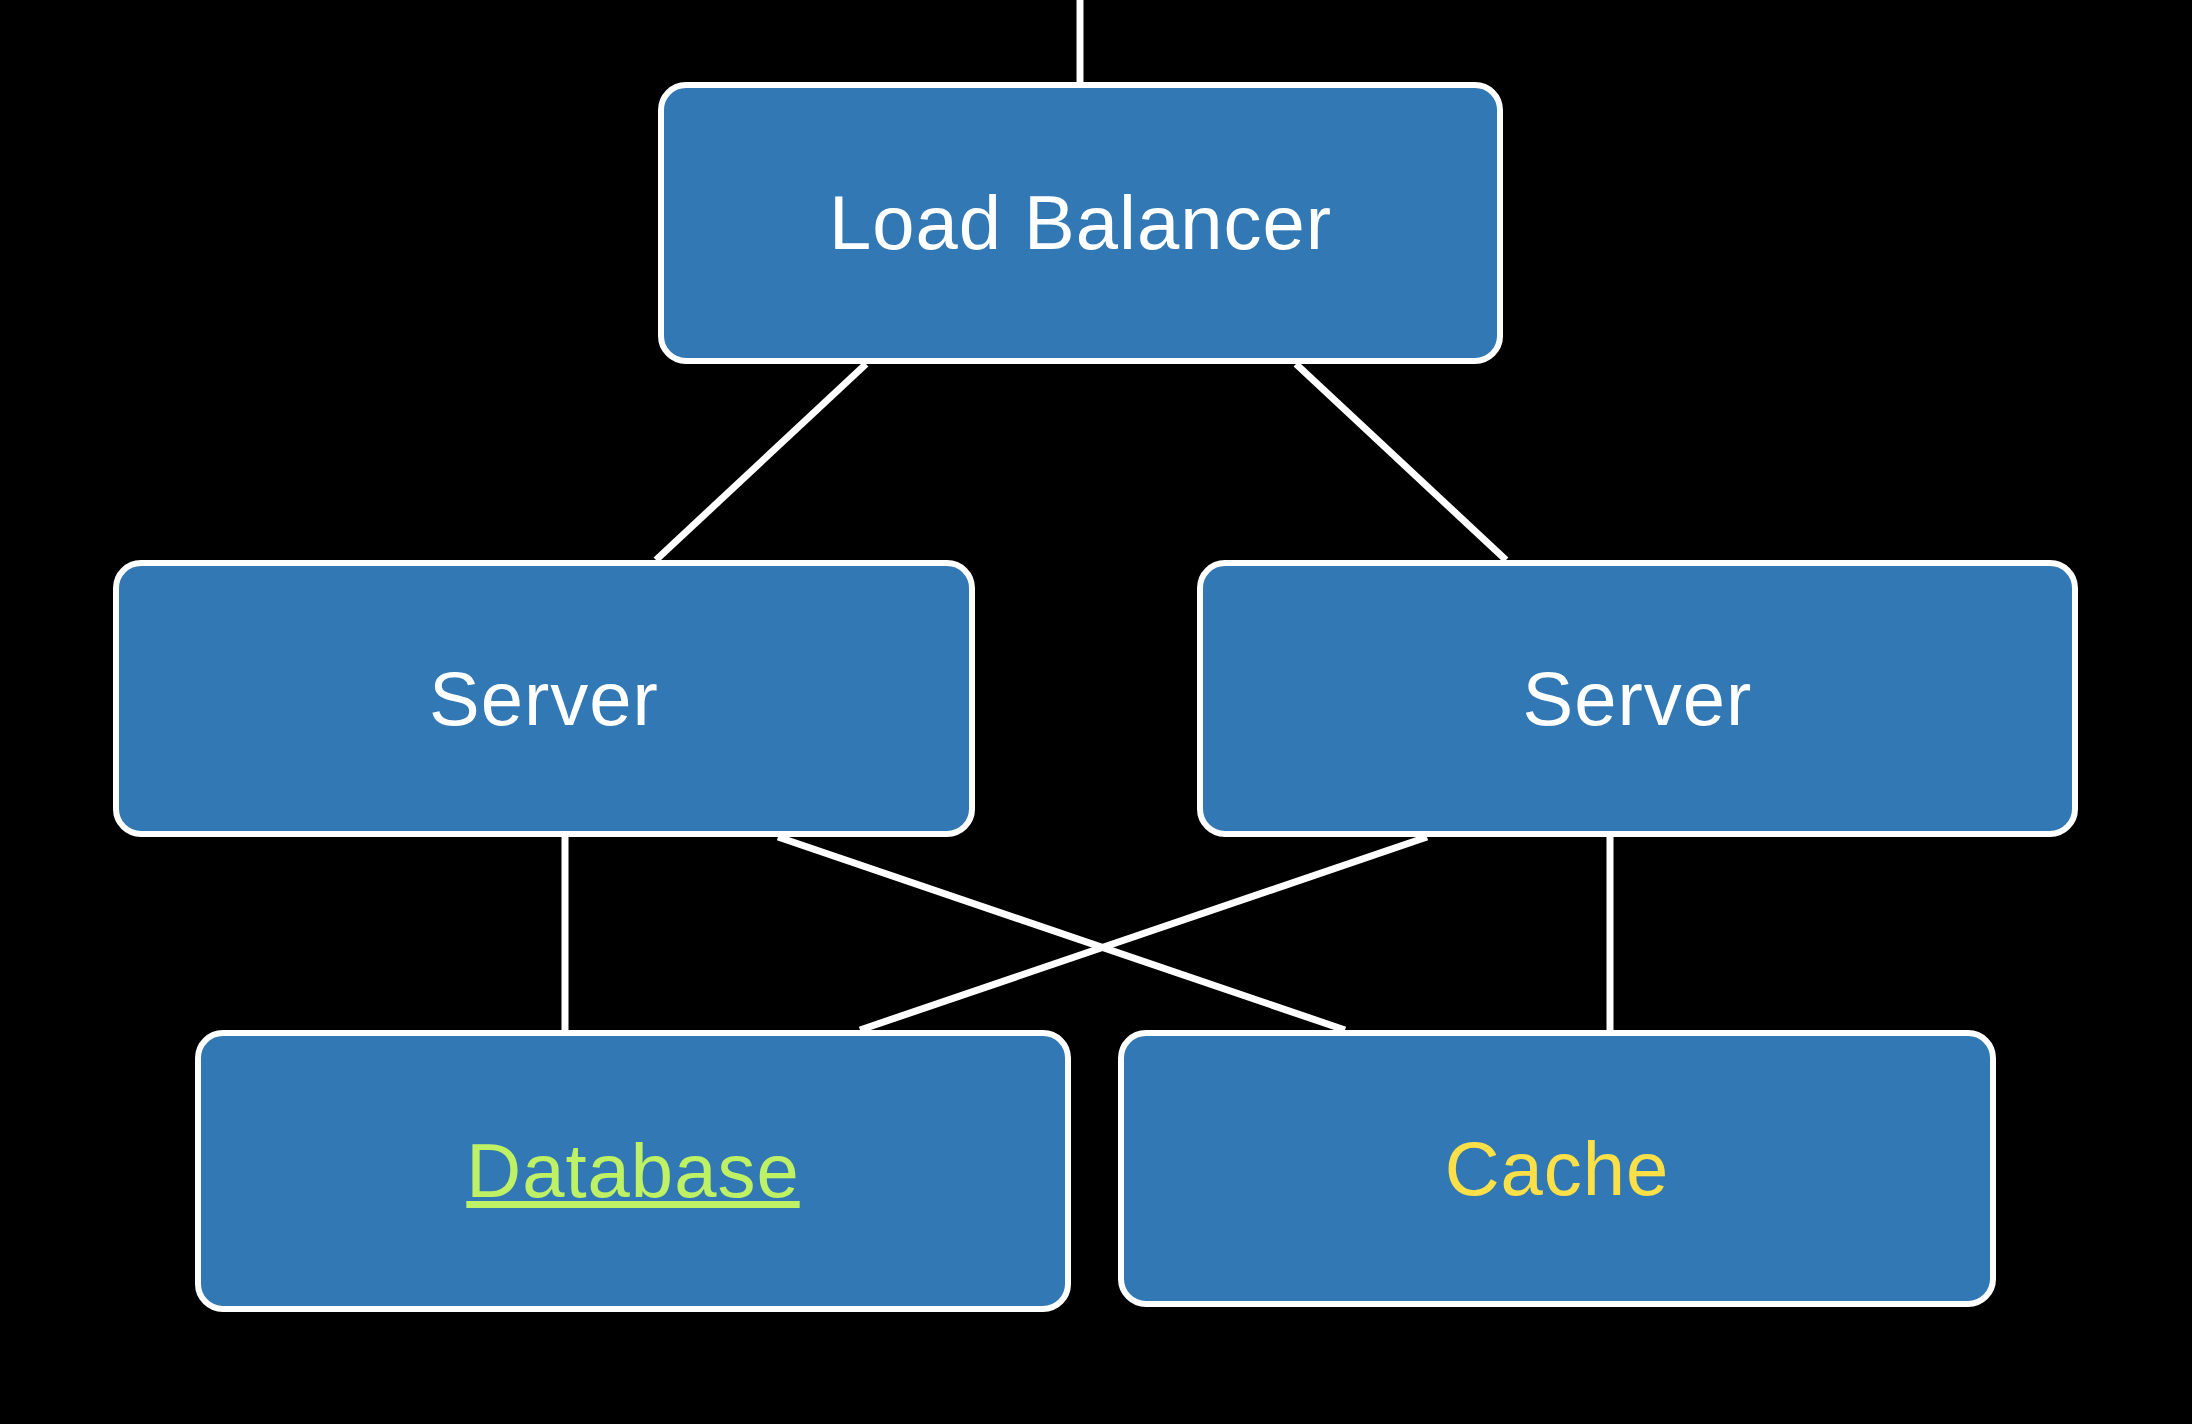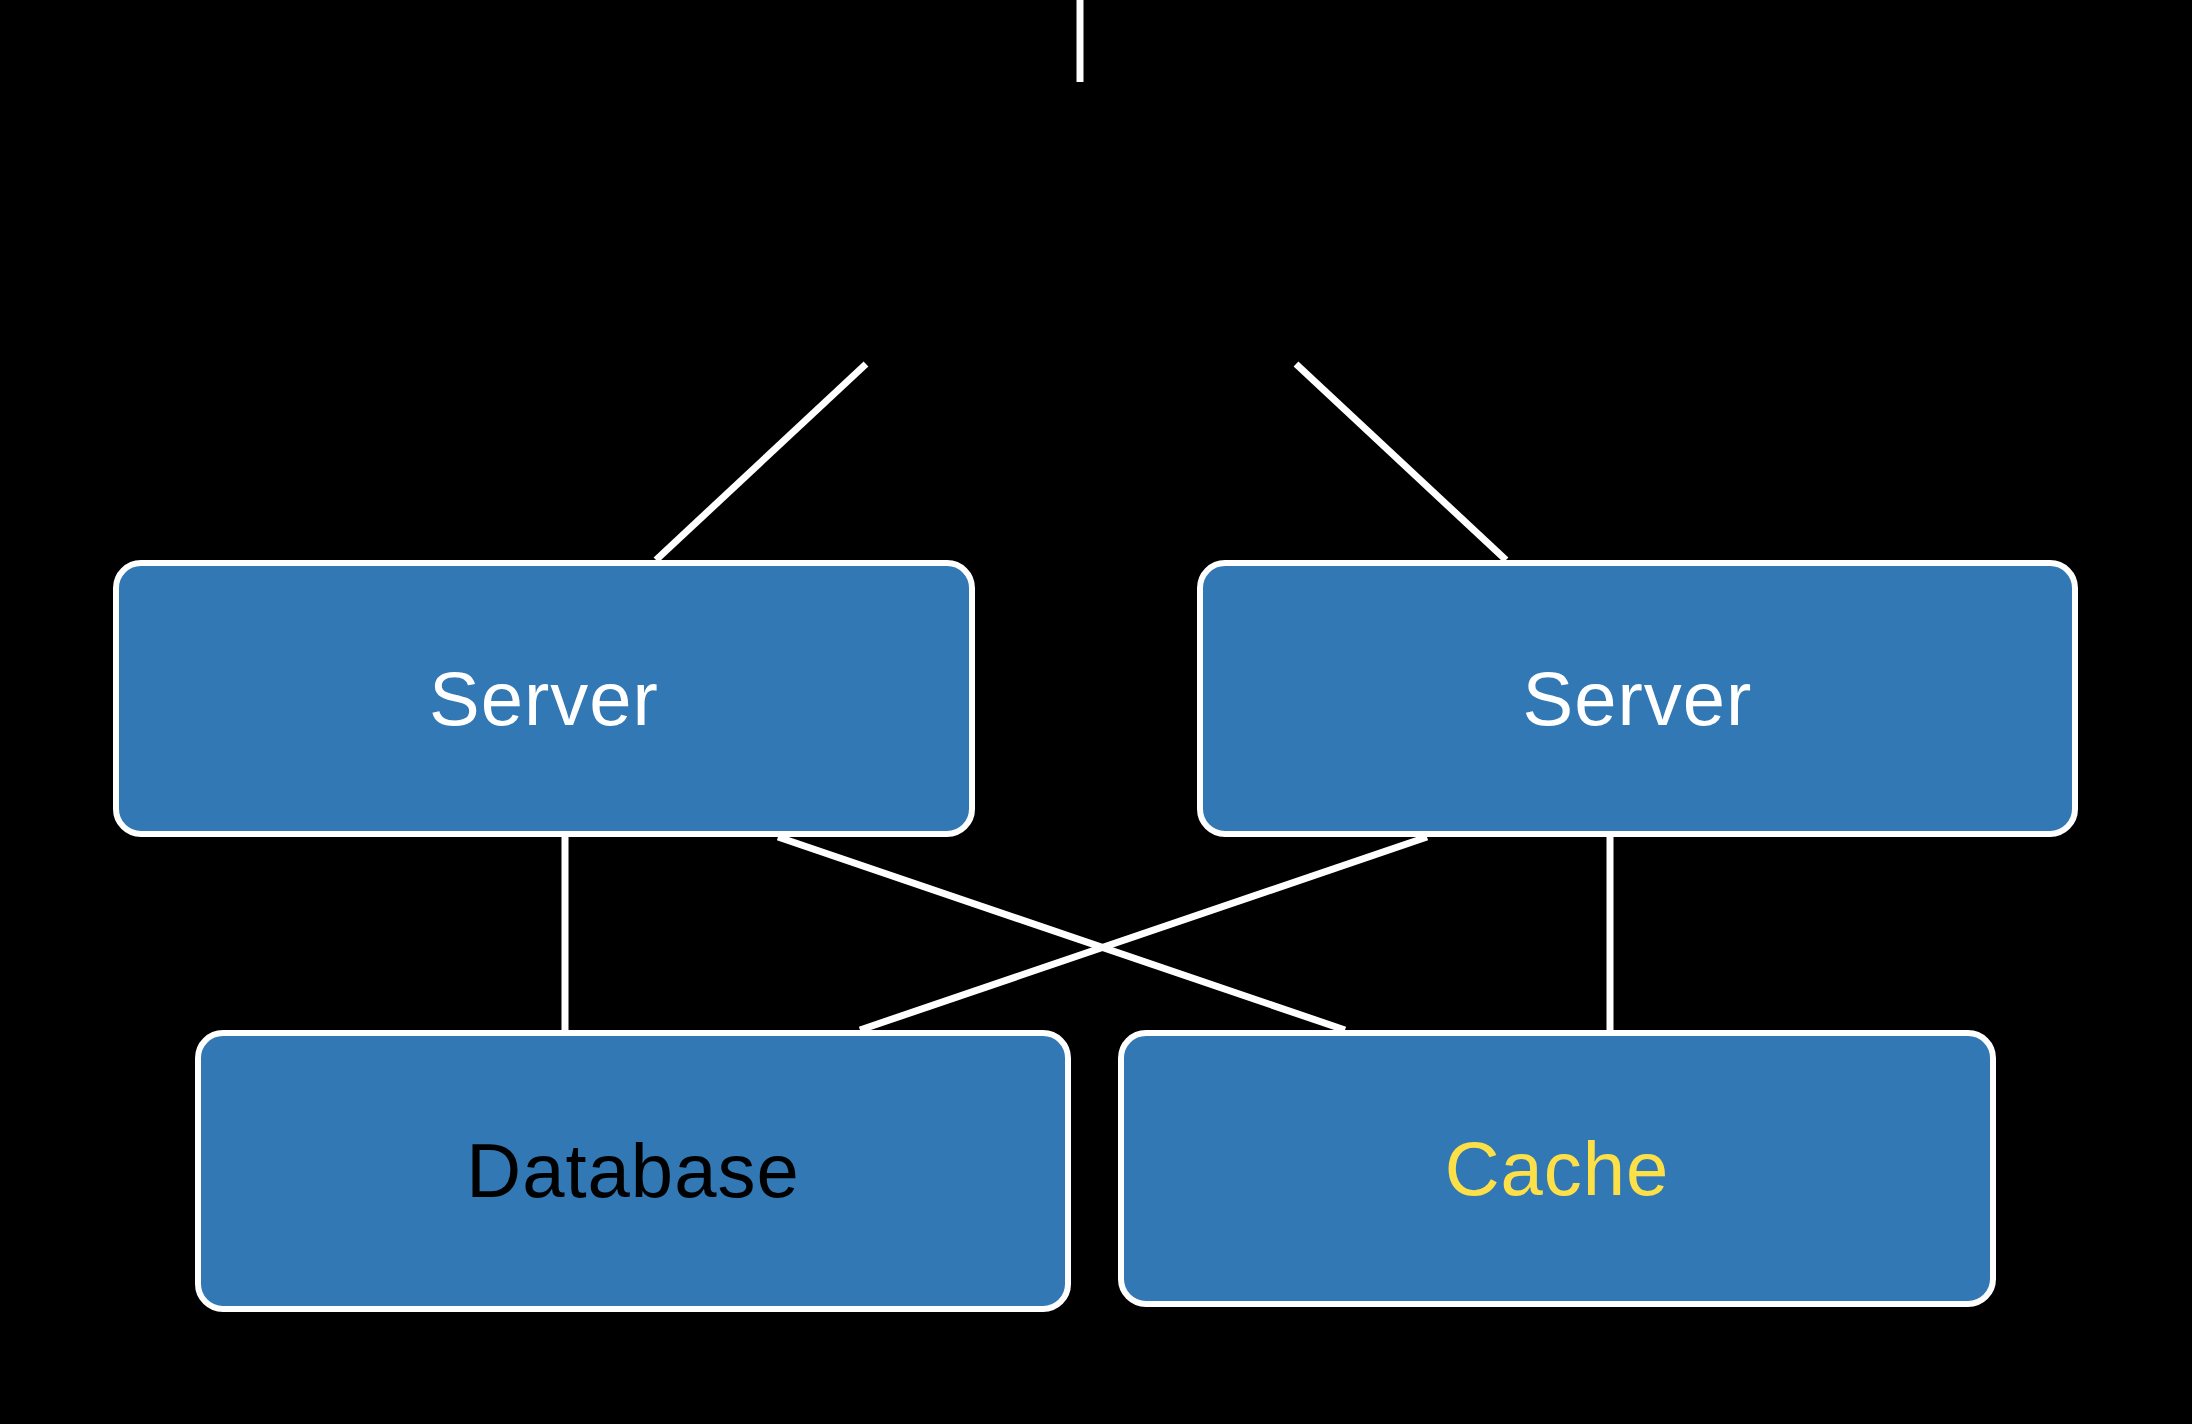--- a/index.html
+++ b/index.html
@@ -62,30 +62,33 @@
         <line x1="1080" y1="0" x2="1080" y2="82"></line>
         <line x1="866" y1="364" x2="656" y2="560"></line>
         <line x1="1296" y1="364" x2="1506" y2="560"></line>
         <line x1="565" y1="837" x2="565" y2="1030"></line>
         <line x1="778" y1="837" x2="1345" y2="1030"></line>
         <line x1="1427" y1="837" x2="860" y2="1030"></line>
         <line x1="1610" y1="837" x2="1610" y2="1030"></line>
       </g>
   </svg>
 
+  <div class="node" id="node-load-balancer" style="left: 658px; top: 82px; width: 845px; height: 282px; background: rgb(49, 120, 180); border-color: rgb(255, 255, 255);">
+    <span class="node-label" style="color: rgb(255, 255, 255);">Load Balancer</span>
+  </div>
 
   <div class="node" id="node-server-left" style="left: 113px; top: 560px; width: 862px; height: 277px; background: rgb(49, 120, 180); border-color: rgb(255, 255, 255);">
     <span class="node-label" style="color: rgb(255, 255, 255);">Server</span>
   </div>
 
   <div class="node" id="node-server-right" style="left: 1197px; top: 560px; width: 881px; height: 277px; background: rgb(49, 120, 180); border-color: rgb(255, 255, 255);">
     <span class="node-label" style="color: rgb(255, 255, 255);">Server</span>
   </div>
 
   <div class="node" id="node-database" style="left: 195px; top: 1030px; width: 876px; height: 282px; background: rgb(49, 120, 180); border-color: rgb(255, 255, 255);">
-    <span class="node-label" style="color: #000000;">Database</span>
+    <span class="node-label" style="color: #bef264; text-decoration: underline;">Database</span>
   </div>
 
   <div class="node" id="node-cache" style="left: 1118px; top: 1030px; width: 878px; height: 277px; background: rgb(49, 120, 180); border-color: rgb(255, 255, 255);">
     <span class="node-label" style="color: #fde047;">Cache</span>
   </div>
 
 </div>
 
 </body></html>

